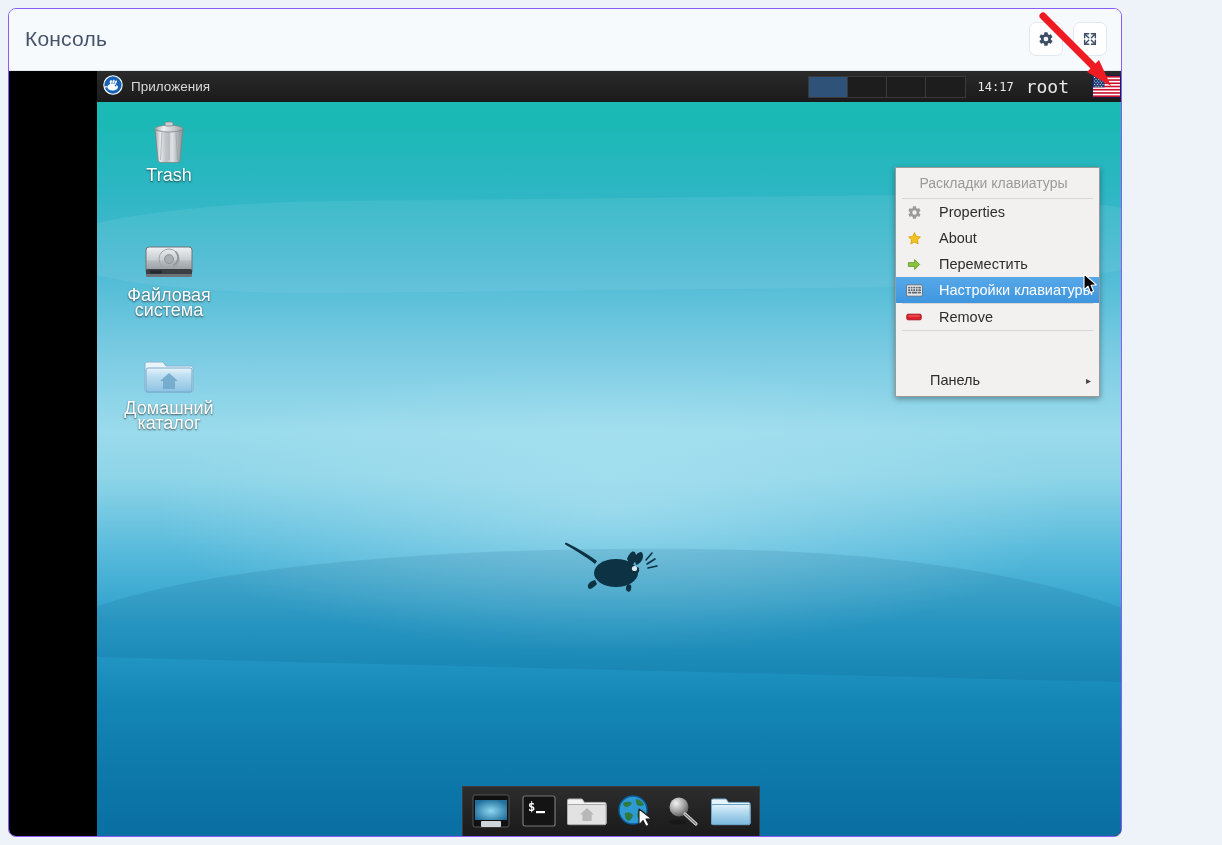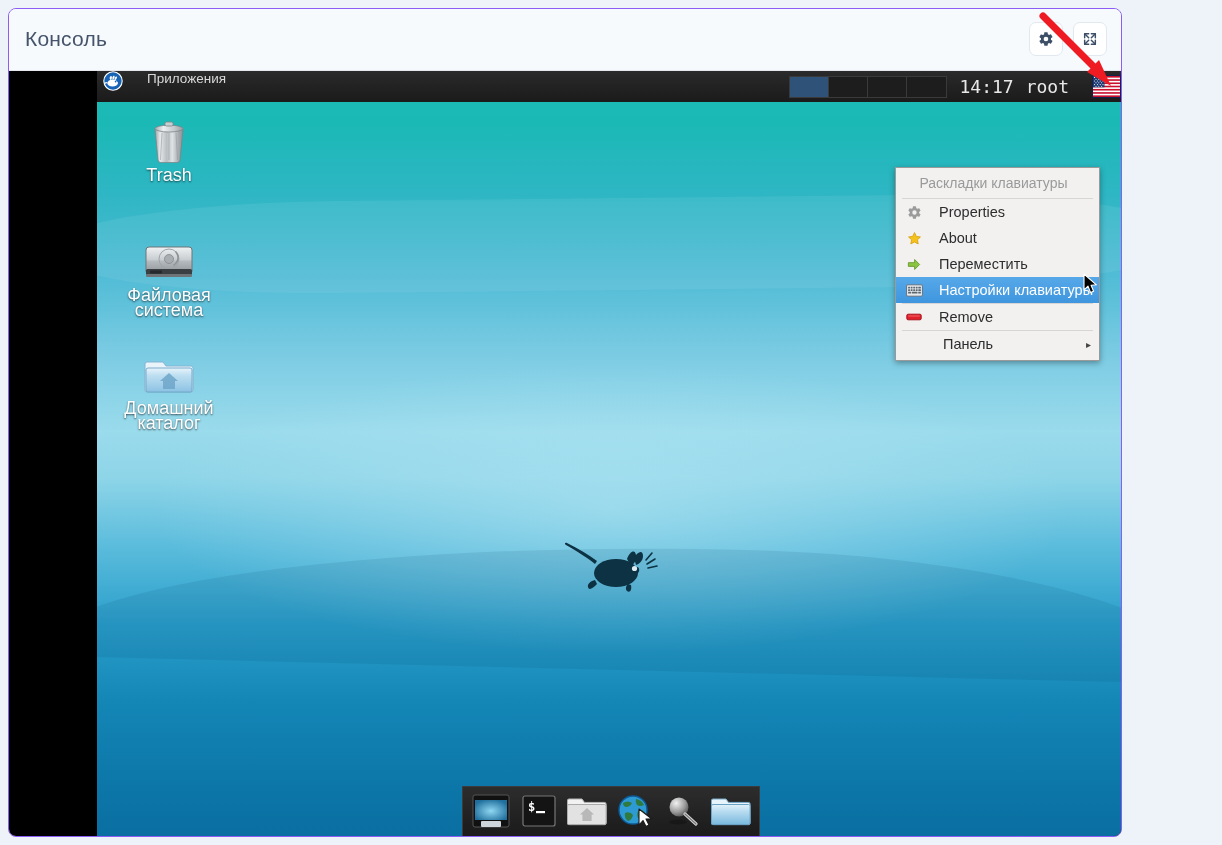--- a/index.html
+++ b/index.html
@@ -136,22 +136,22 @@
   .xfce-panel {
     position: absolute;
     left: 0; top: 0;
     width: 1028px; height: 31px;
     background: linear-gradient(180deg, #2b2b2b 0%, #222222 50%, #1b1b1b 100%);
     display: flex;
     align-items: center;
     z-index: 20;
   }
   .apps-menu {
-    display: flex; 
-    gap: 24px;
+    display: flex; align-items: center;
+    gap: 8px;
     padding: 0 10px 0 6px;
     height: 31px;
     cursor: pointer;
   }
   .apps-label {
     color: #d8d8d8;
     font-size: 13.5px;
   }
   .panel-spacer { flex: 1 1 auto; }
 
@@ -168,21 +168,21 @@
     border-right: 1px solid #3a3a3a;
     background: #1d1d1d;
     cursor: pointer;
     box-sizing: border-box;
   }
   .ws:last-child { border-right: none; }
   .ws.active { background: #2f5279; }
 
   .panel-clock {
     color: #e8e8e8;
-    font-size: 18px;
+    font-size: 12px;
     font-family: "DejaVu Sans Mono", monospace;
     padding: 0 10px;
     cursor: pointer;
   }
   .panel-user {
     color: #e8e8e8;
     font-size: 18px;
     font-family: "DejaVu Sans Mono", monospace;
     padding: 0 23px 0 2px;
     cursor: pointer;
@@ -275,21 +275,21 @@
   }
   .ctx-item.selected {
     background: linear-gradient(180deg,#56a8e8 0%, #3f96de 100%);
     color: #ffffff;
   }
   .ctx-item .ctx-ico {
     width: 18px; height: 16px;
     display: flex; align-items: center; justify-content: center;
     flex: 0 0 18px;
   }
-  .ctx-item.noicon { padding-left: 13px; }
+  .ctx-item.noicon { padding-left: 0; margin-top: 36px; }
   .ctx-item.noicon .ctx-ico { visibility: hidden; }
   .ctx-label { white-space: nowrap; }
   .ctx-arrow {
     margin-left: auto;
     color: #444;
     font-size: 10px;
   }
   .ctx-cursor {
     position: absolute;
     left: 1074px; top: 202px;

